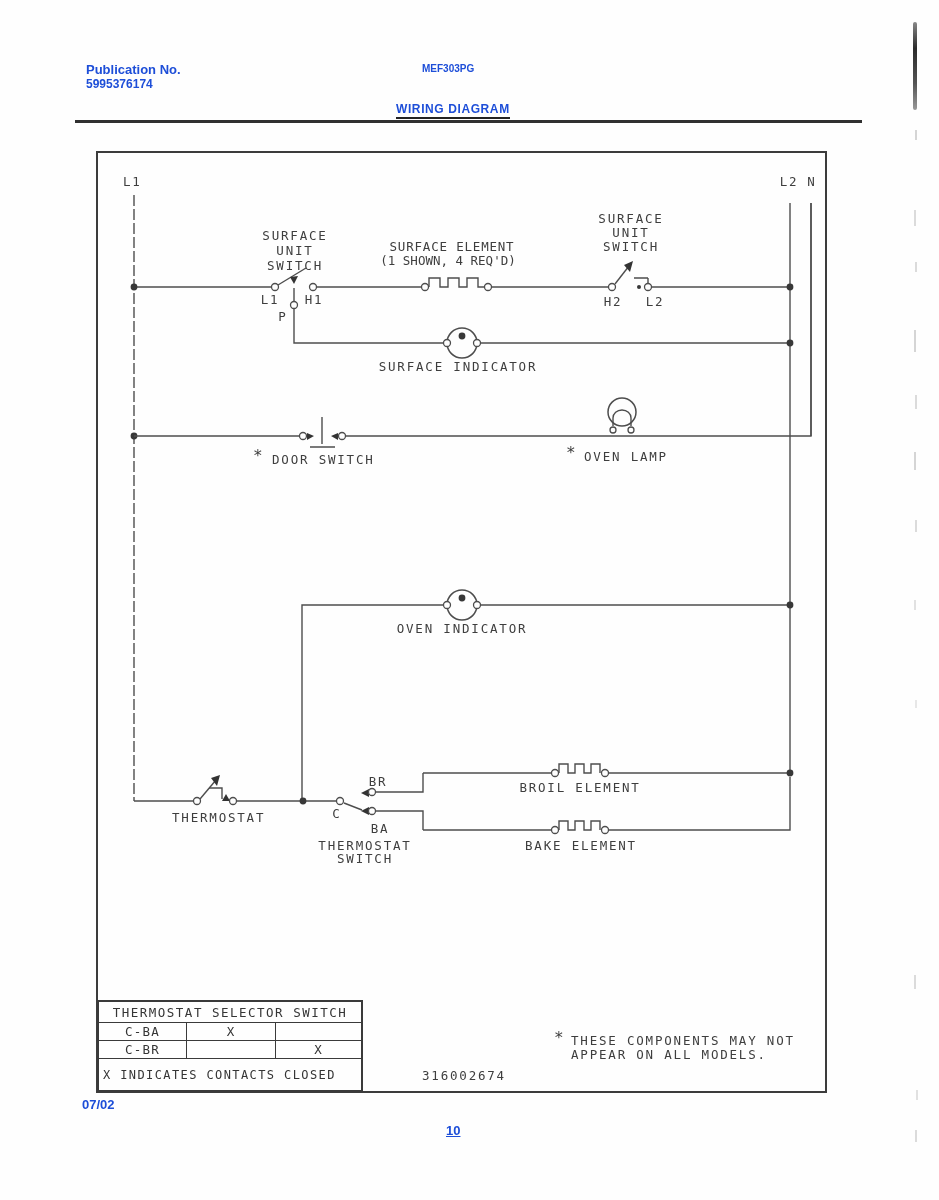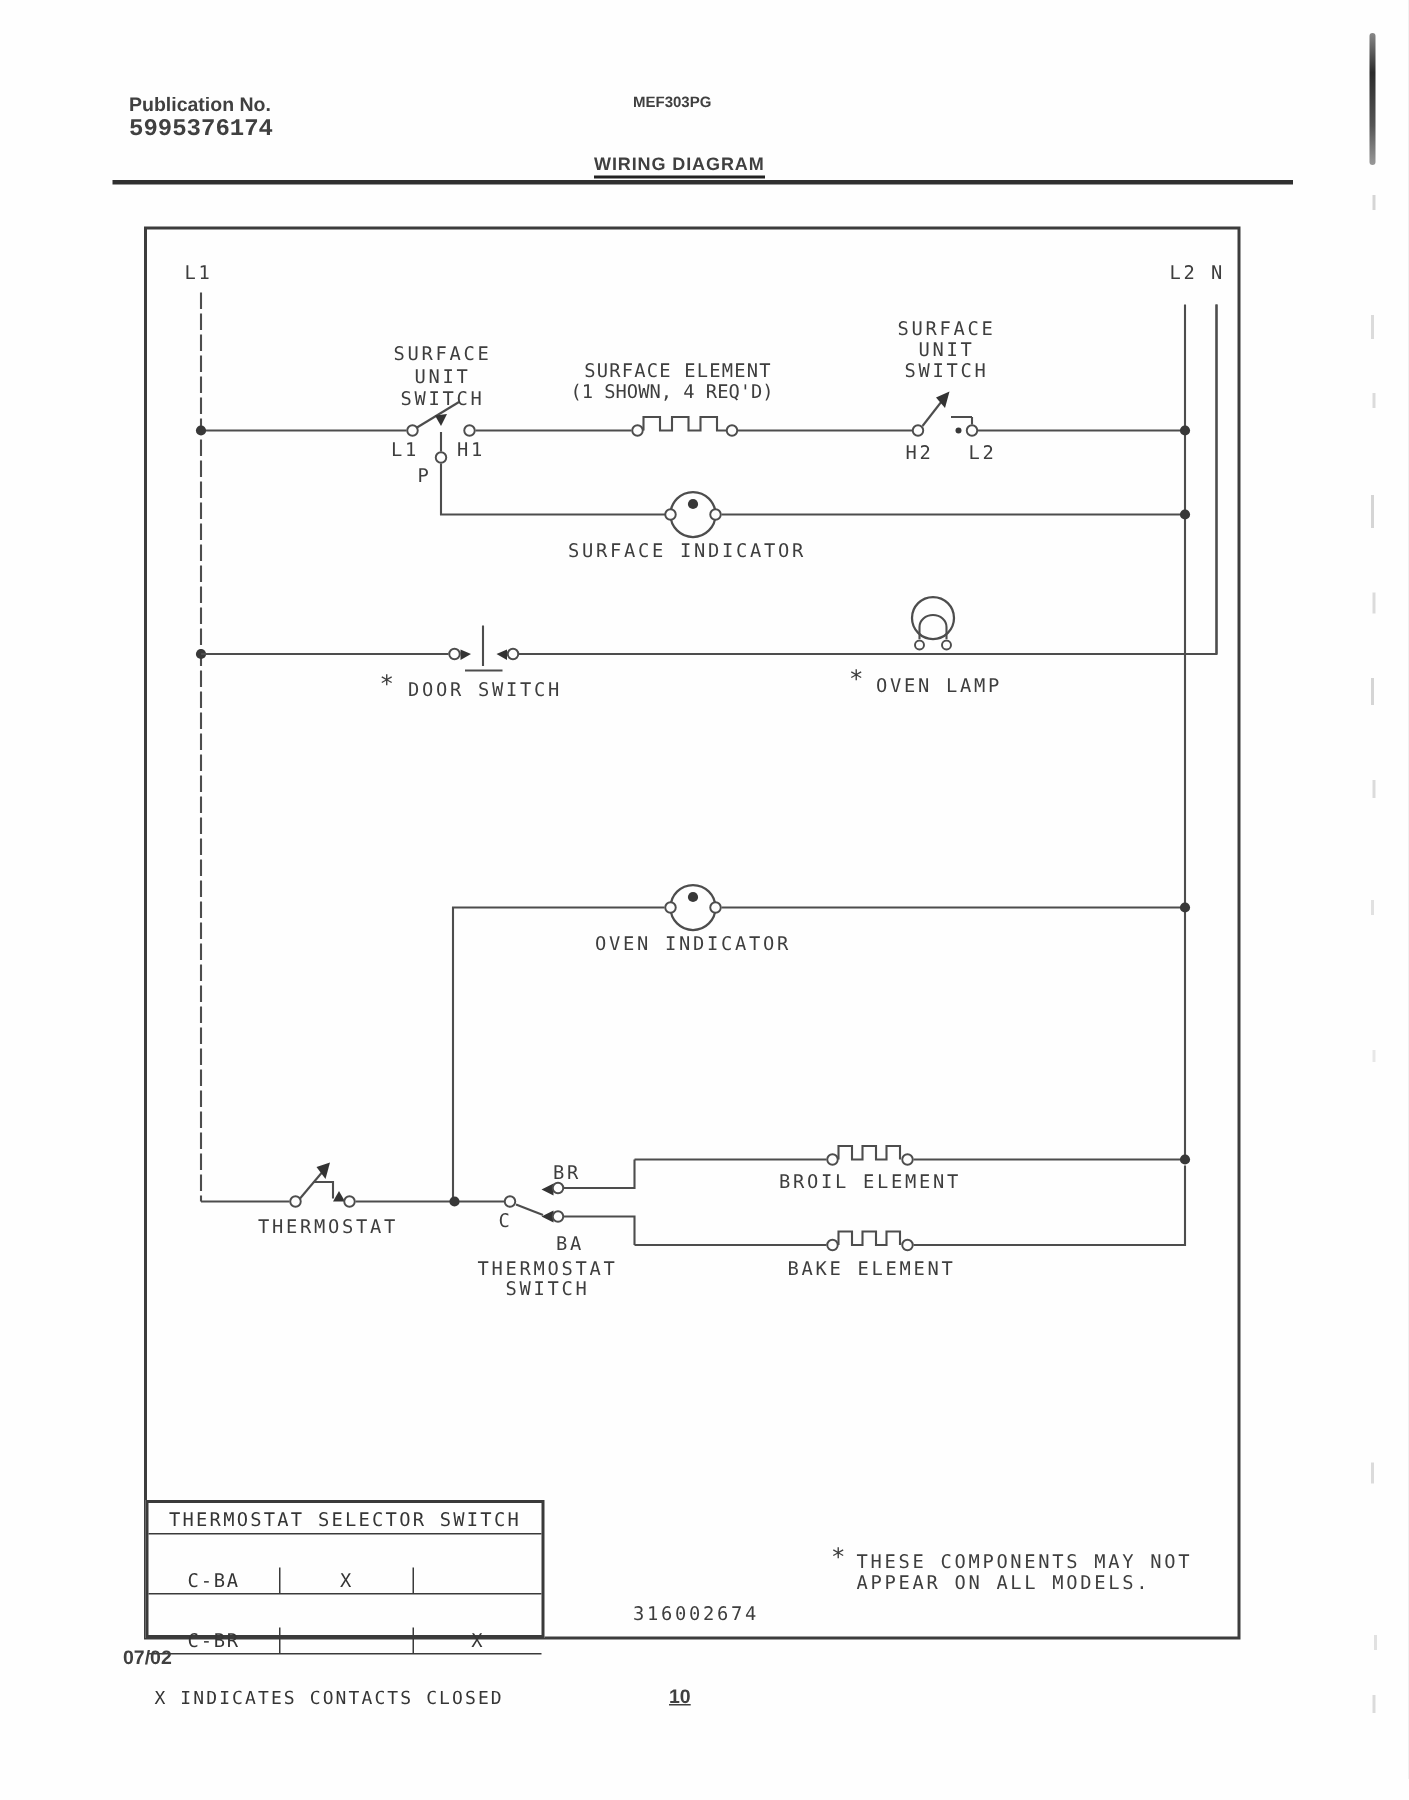--- a/index.html
+++ b/index.html
@@ -1,37 +1,37 @@
 <!DOCTYPE html>
 <html><head>
 <meta charset="utf-8">
 <style>
   html,body{margin:0;padding:0;background:#e8e8e8;}
   #page{position:relative;width:939px;height:1200px;background:#fefefe;overflow:hidden;
         font-family:"Liberation Sans",sans-serif;}
-  .h1{position:absolute;font-family:"Liberation Sans",sans-serif;font-weight:bold;color:#404040;white-space:nowrap;}
+  .h1{position:absolute;font-family:"Liberation Sans",sans-serif;font-weight:bold;color:#1d4ed8;white-space:nowrap;}
   .rule{position:absolute;background:#303030;}
   
   #circuit{position:absolute;left:0;top:0;}
   #circuit path, #circuit line{stroke:#4d4d4d;stroke-width:1.4;fill:none;}
   #circuit .dashw{stroke-dasharray:11 3;}
   #circuit rect.box{stroke:#3c3c3c;stroke-width:2;fill:none;}
   #circuit circle.term{fill:#fefefe;stroke:#4d4d4d;stroke-width:1.3;}
   #circuit circle.jdot{fill:#383838;stroke:none;}
   #circuit circle.lampbody{fill:none;stroke:#4d4d4d;stroke-width:1.5;}
   #circuit polygon.arr{fill:#333;stroke:none;}
   #circuit text{font-family:"DejaVu Sans Mono",monospace;font-size:12.5px;fill:#3e3e3e;letter-spacing:1.8px;}
   #circuit text.mid{text-anchor:middle;}
   #circuit text.tight{letter-spacing:0.8px;}
   #circuit text.tight0{letter-spacing:0px;}
   #circuit text.star{font-size:16px;letter-spacing:0;}
   
   .seltable{position:absolute;left:97px;top:1000px;width:266px;height:92px;border:2px solid #3a3a3a;
             box-sizing:border-box;display:flex;flex-direction:column;background:#fefefe;
-            font-family:"DejaVu Sans Mono",monospace;color:#353535;gap:22px;}
+            font-family:"DejaVu Sans Mono",monospace;color:#353535;}
   .trow{display:flex;border-bottom:1.5px solid #3a3a3a;align-items:center;flex:none;}
   .trow:last-child{border-bottom:none;}
   .trow.title{justify-content:center;font-size:12.5px;letter-spacing:1.5px;height:20px;}
   .trow.hdr2{height:18px;}
   .trow.r1,.trow.r2{height:17px;}
   .trow.tfoot{flex:1;font-size:12px;letter-spacing:1.4px;padding-left:4px;}
   .tcell{display:flex;justify-content:center;align-items:center;font-size:12.5px;letter-spacing:1.2px;
          height:100%;box-sizing:border-box;}
   .tcell.c1{width:88px;border-right:1.5px solid #3a3a3a;}
   .tcell.c2{width:89px;border-right:1.5px solid #3a3a3a;}
@@ -39,21 +39,21 @@
   
   .streak{position:absolute;width:4px;background:linear-gradient(#888,#2b2b2b 30%,#555 70%,#999);border-radius:2px;}
   .speck{position:absolute;width:2px;background:#8a8a8a;}
 </style>
 </head>
 <body>
 
 <div id="page">
 
   <div class="h1" style="left:86px;top:62px;font-size:13px;">Publication No.</div>
-  <div class="h1" style="left:86px;top:77px;font-size:16px;font-family:Liberation Mono, monospace;">5995376174</div>
+  <div class="h1" style="left:86px;top:77px;font-size:12px;">5995376174</div>
   <div class="h1" style="left:422px;top:63px;font-size:10px;">MEF303PG</div>
   <div class="h1" style="left:396px;top:102px;font-size:12px;letter-spacing:0.6px;border-bottom:2px solid #222;padding-bottom:1px;">WIRING DIAGRAM</div>
   <div class="rule" style="left:75px;top:120px;width:787px;height:3px;"></div>
 
   <svg id="circuit" width="939" height="1200" viewBox="0 0 939 1200">
 
     <rect class="box" x="97" y="152" width="729" height="940"></rect>
 
     <text x="123" y="186">L1</text>
     <text class="mid" x="789" y="186">L2</text>

